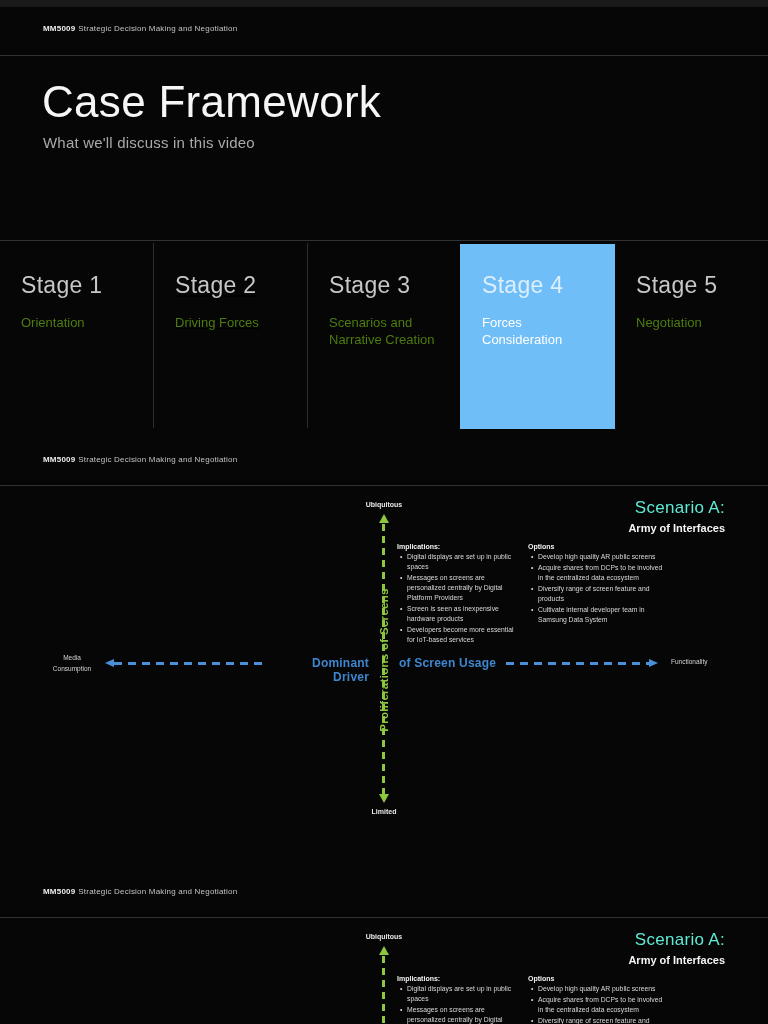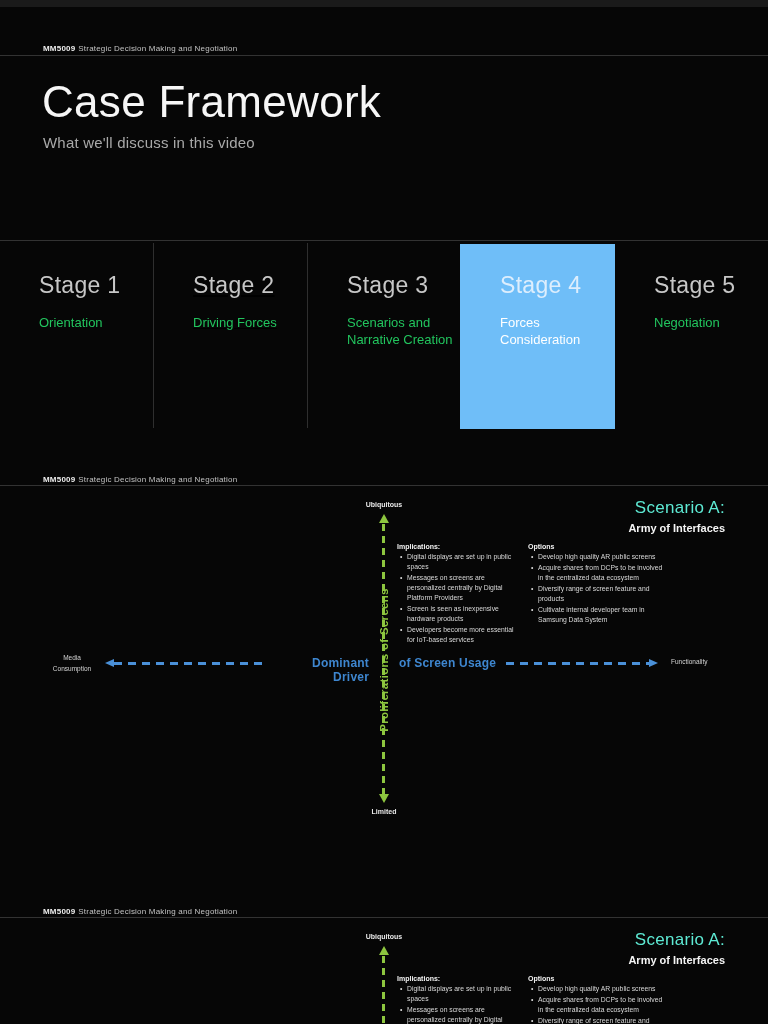--- a/index.html
+++ b/index.html
@@ -2,37 +2,37 @@
 <html><head>
 <meta charset="utf-8">
 <style>
   * { margin:0; padding:0; box-sizing:border-box; }
   html,body { background:#000; }
   body { font-family:"Liberation Sans", sans-serif; }
   .page { position:relative; width:768px; height:1024px; background:#060606; overflow:hidden; }
 
   .sep { position:absolute; left:0; width:768px; height:1px; background:#323232; }
 
-  .course-line { position:absolute; left:43px; font-size:8px; letter-spacing:.2px; color:#c3c3c3; white-space:nowrap;margin-top:20px; }
+  .course-line { position:absolute; left:43px; font-size:8px; letter-spacing:.2px; color:#c3c3c3; white-space:nowrap; }
   .course-line .bold { font-weight:bold; color:#ededed; margin-right:3px; }
 
   
   .top-band { position:absolute; left:0; top:0; width:768px; height:7px; background:#1a1a1a; }
 
   
   .main-title { position:absolute; left:42px; top:78px; font-size:44px; line-height:1.1; color:#f4f4f4; letter-spacing:.3px; color:#f6f6f6; }
   .main-subtitle { position:absolute; left:43px; top:134px; font-size:15px; color:#a9a9a9; letter-spacing:.2px; }
 
   
   .stages-slide { position:absolute; left:0; top:240px; width:768px; height:245px; }
   .stage-divider { position:absolute; top:3px; width:1px; height:185px; background:#2e2e2e; }
   .stage-highlight-box { position:absolute; left:460px; top:4px; width:155px; height:185px; background:#6FBEF8; }
-  .stage-col { position:absolute; top:0; width:154px; height:190px; padding:32px 0 0 39px; }
+  .stage-col { position:absolute; top:0; width:154px; height:190px; padding:32px 0 0 21px; }
   .stage-name { font-size:23px; color:#c7c7c7; letter-spacing:.3px; margin-bottom:15px; }
-  .stage-label { font-size:13px; line-height:17px; color:#22c55e; width:112px; }
+  .stage-label { font-size:13px; line-height:17px; color:#4d7c0f; width:112px; }
   .stage-col.hl .stage-name { color:#ddeefd; }
   .stage-col.hl .stage-label { color:#ffffff; }
 
   
   .diagram-slide { position:absolute; left:0; width:768px; height:432px; }
   .scenario-title { position:absolute; right:43px; top:12px; font-size:17px; color:#5eead4; letter-spacing:.3px; }
   .scenario-sub { position:absolute; right:43px; top:36px; font-size:11px; font-weight:bold; color:#f5f5f5; }
 
   .yaxis-top { position:absolute; left:384px; top:15px; transform:translateX(-50%); font-size:7px; font-weight:bold; color:#e9e9e9; }
   .yaxis-bottom { position:absolute; left:384px; top:322px; transform:translateX(-50%); font-size:7px; font-weight:bold; color:#e9e9e9; }

